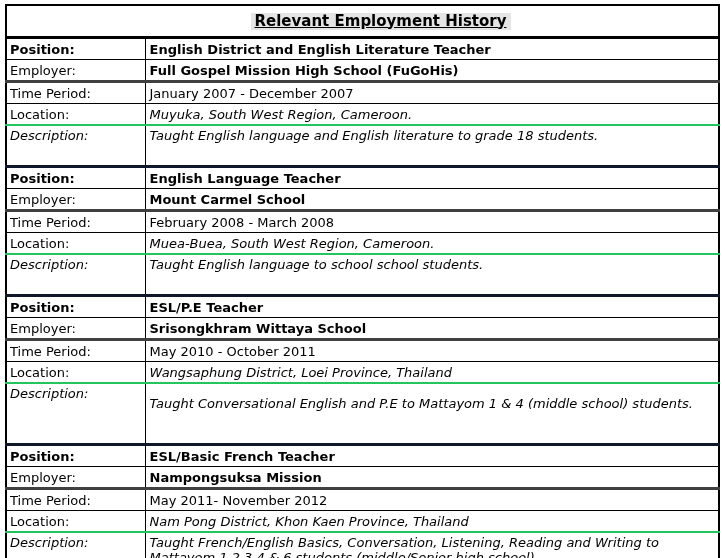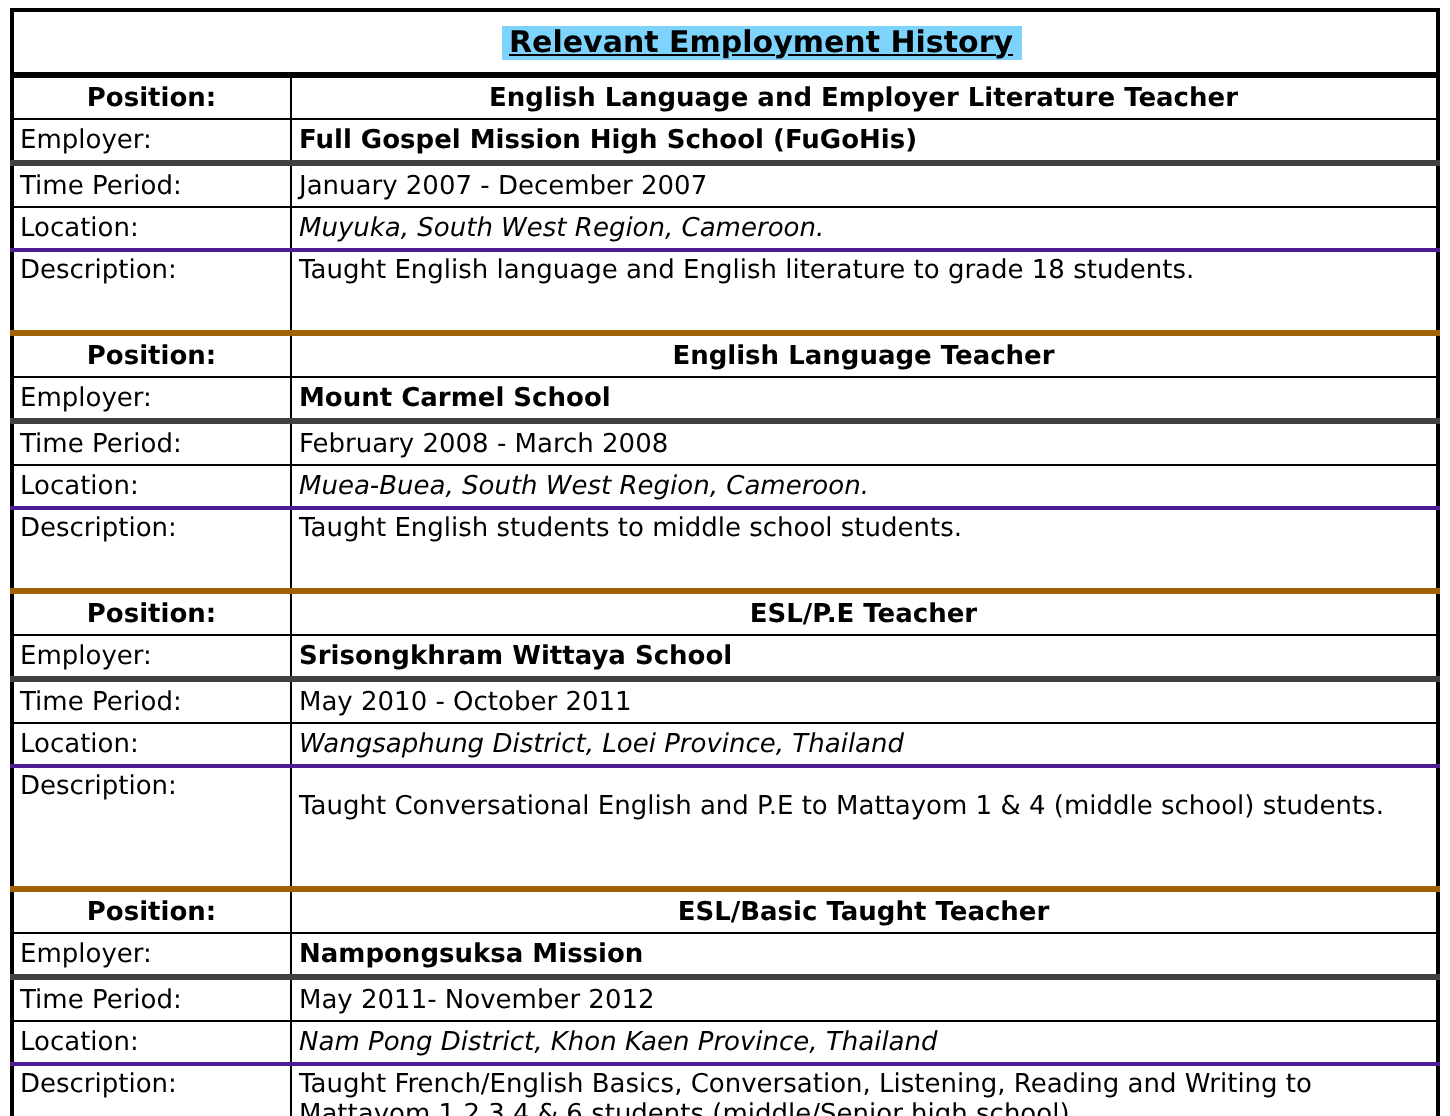--- a/index.html
+++ b/index.html
@@ -42,49 +42,49 @@
   }
   .title-hl {
     display: inline-block;
     font-size: 15px;
     font-weight: bold;
     text-decoration: underline;
     background: #00ffff;
     padding: 1px 4px;
   }
   
-  tr.sec td  { border-top: 3px solid #a16207; text-align: center; }   
+  tr.sec td  { border-top: 3px solid #0f172a; }   
   tr.sep td  { border-top: 3px solid #404040; }   
-  tr.dsep td { border-top: 2px solid #4c1d95; }   
+  tr.dsep td { border-top: 2px solid #22c55e; font-style: italic; }   
   
   tr.desc td { vertical-align: top; padding-top: 2px; }
   tr.desc-1 td { height: 37px; }
   tr.desc-2 td { height: 37px; }
   tr.desc-3 td { height: 47px; }
   tr.desc-3 td.val { padding-top: 12px; }
   tr.desc-3 td.lbl { padding-top: 2px; }
   tr.desc-4 td { height: 31px; }
 </style>
 </head>
 <body>
 
 <table class="emp">
   <colgroup>
       <col class="c-label">
       <col class="c-value">
     </colgroup>
 
   <tbody>
       <tr class="title-row">
-    <td colspan="2"><span class="title-hl" style="background: #7dd3fc; color: rgb(0, 0, 0); margin-left: 36px;">Relevant Employment History</span></td>
+    <td colspan="2"><span class="title-hl" style="background: #e5e5e5; color: rgb(0, 0, 0); margin-left: 36px;">Relevant Employment History</span></td>
   </tr>
 
   <tr class="std sec">
     <td class="lbl b">Position:</td>
-    <td class="val b nowrap">English Language and Employer Literature Teacher</td>
+    <td class="val b nowrap">English District and English Literature Teacher</td>
   </tr>
   <tr class="std">
     <td class="lbl">Employer:</td>
     <td class="val b nowrap">Full Gospel Mission High School (FuGoHis)</td>
   </tr>
   <tr class="std sep">
     <td class="lbl">Time Period:</td>
     <td class="val nowrap">January 2007 - December 2007</td>
   </tr>
   <tr class="std">
@@ -107,21 +107,21 @@
   <tr class="std sep">
     <td class="lbl">Time Period:</td>
     <td class="val nowrap">February 2008 - March 2008</td>
   </tr>
   <tr class="std">
     <td class="lbl">Location:</td>
     <td class="val i nowrap">Muea-Buea, South West Region, Cameroon.</td>
   </tr>
   <tr class="desc desc-2 dsep">
     <td class="lbl">Description:</td>
-    <td class="val nowrap">Taught English students to middle school students.</td>
+    <td class="val nowrap">Taught English language to school school students.</td>
   </tr>
 
   <tr class="std sec">
     <td class="lbl b">Position:</td>
     <td class="val b nowrap">ESL/P.E Teacher</td>
   </tr>
   <tr class="std">
     <td class="lbl">Employer:</td>
     <td class="val b nowrap">Srisongkhram Wittaya School</td>
   </tr>
@@ -133,21 +133,21 @@
     <td class="lbl">Location:</td>
     <td class="val i nowrap">Wangsaphung District, Loei Province, Thailand</td>
   </tr>
   <tr class="desc desc-3 dsep">
     <td class="lbl">Description:</td>
     <td class="val nowrap">Taught Conversational English and P.E to Mattayom 1 &amp; 4 (middle school) students.</td>
   </tr>
 
   <tr class="std sec">
     <td class="lbl b">Position:</td>
-    <td class="val b nowrap">ESL/Basic Taught Teacher</td>
+    <td class="val b nowrap">ESL/Basic French Teacher</td>
   </tr>
   <tr class="std">
     <td class="lbl">Employer:</td>
     <td class="val b nowrap">Nampongsuksa Mission</td>
   </tr>
   <tr class="std sep">
     <td class="lbl">Time Period:</td>
     <td class="val nowrap">May 2011- November 2012</td>
   </tr>
   <tr class="std">

